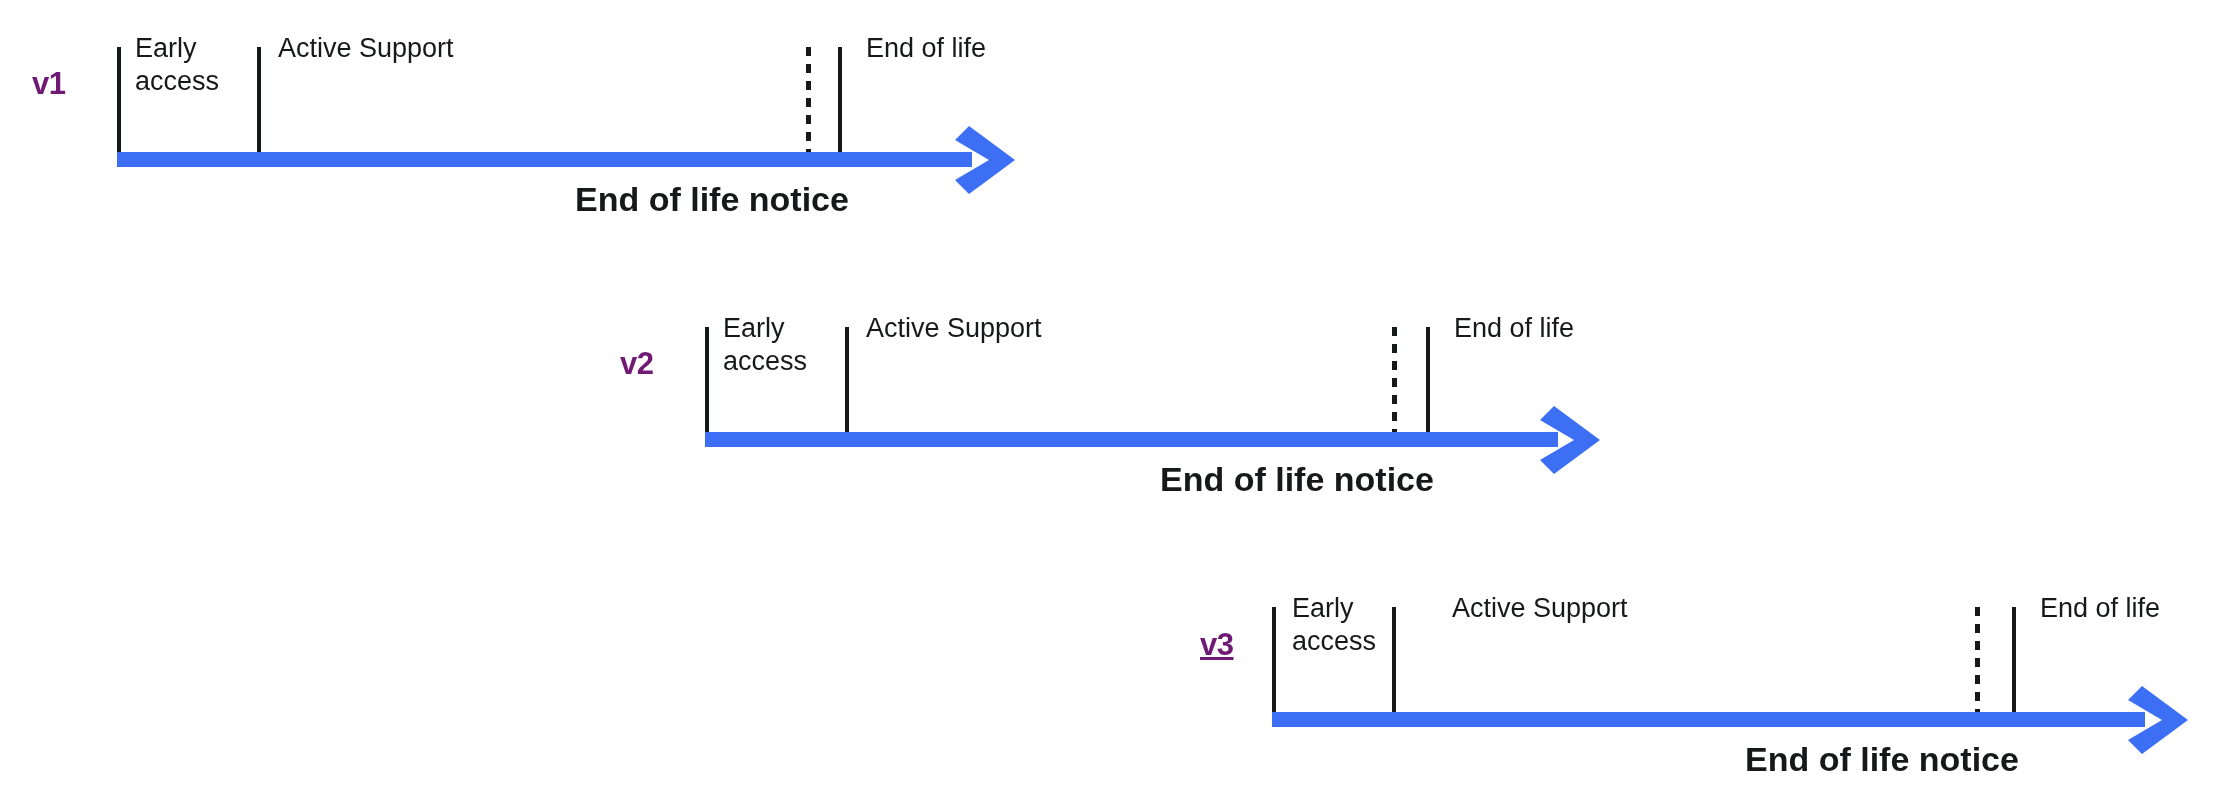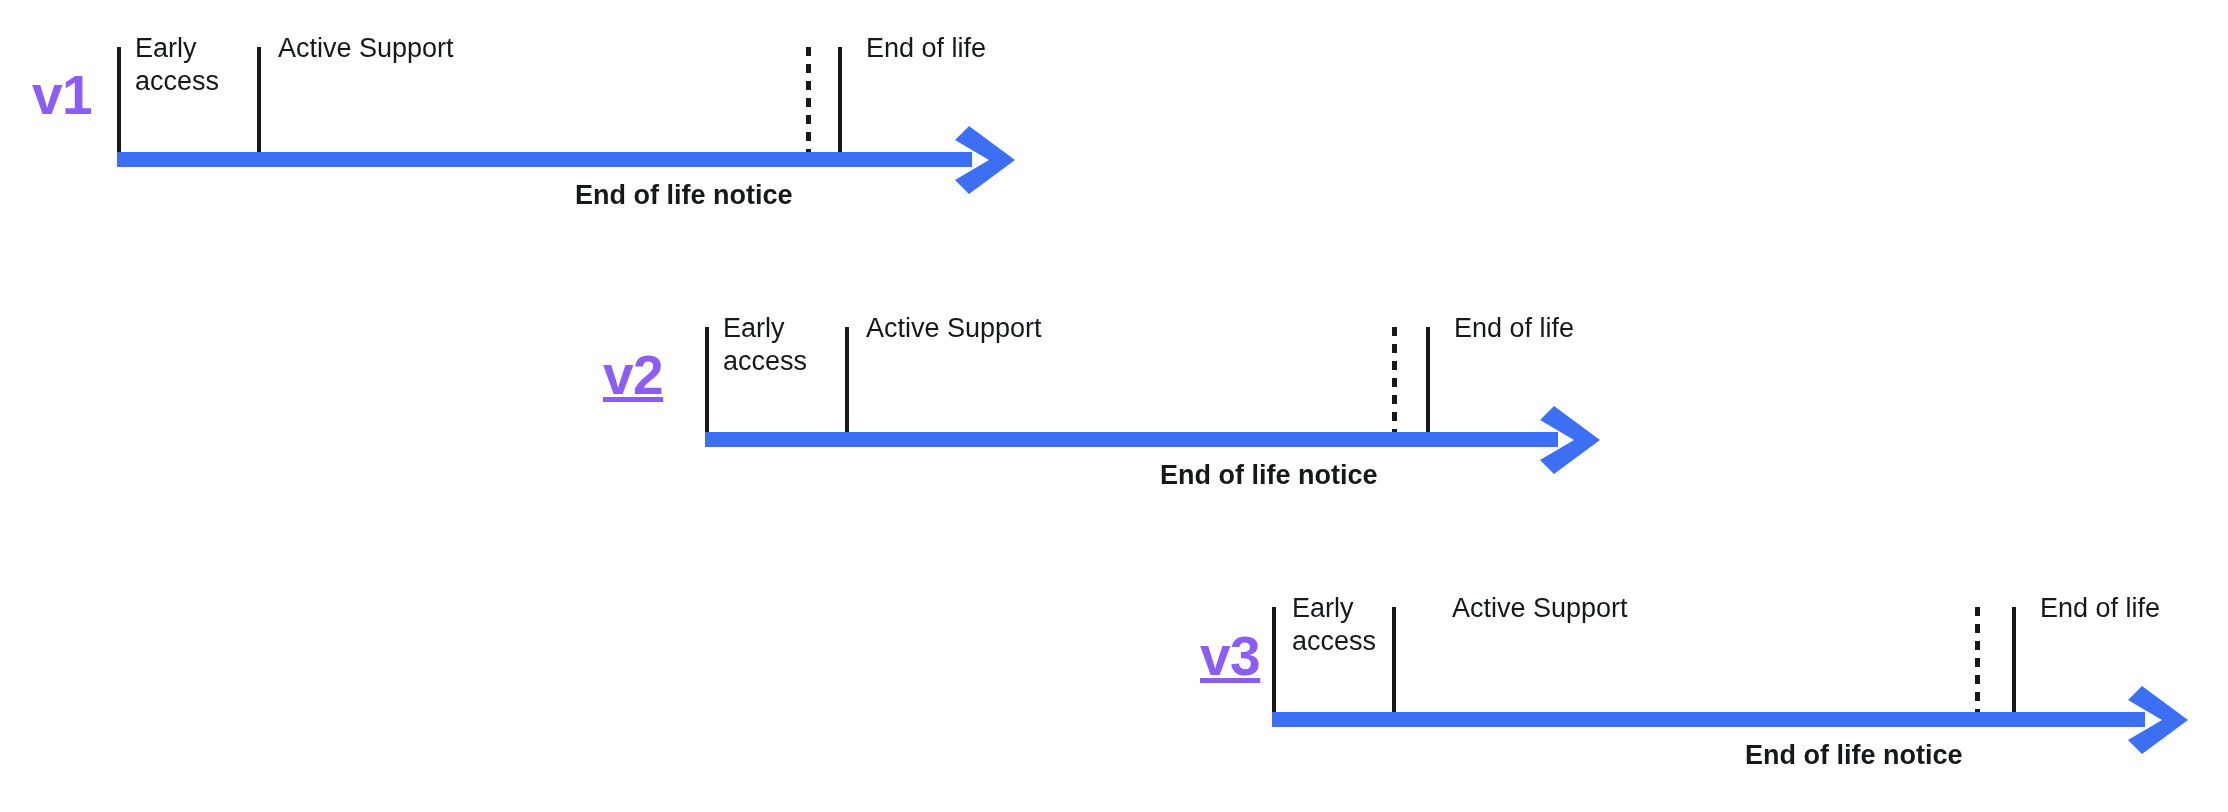--- a/index.html
+++ b/index.html
@@ -22,23 +22,23 @@
   .timeline-row {
     position: absolute;
     left: 0;
     top: 0;
     width: 2228px;
     height: 0;
   }
   
   .version-label {
     position: absolute;
-    font-size: 55px;
+    font-size: 31px;
     font-weight: bold;
-    color: #8b5cf6;
+    color: #701a75;
     letter-spacing: -0.5px;
     white-space: nowrap;
     line-height: 1;
   }
   
   .tick {
     position: absolute;
     width: 4px;
     background: #17181a;
   }
@@ -61,21 +61,21 @@
     position: absolute;
     font-size: 27px;
     font-weight: normal;
     color: #17181a;
     line-height: 33px;
     white-space: pre-line;
   }
   
   .notice-label {
     position: absolute;
-    font-size: 27px;
+    font-size: 34px;
     font-weight: bold;
     color: #17181a;
     line-height: 1;
     white-space: nowrap;
     text-align: center;
   }
   
   .bar-shaft {
     position: absolute;
     height: 15px;
@@ -120,21 +120,21 @@
       <svg width="70" height="68" viewBox="0 0 70 68" xmlns="http://www.w3.org/2000/svg">
         <path d="M 14 0 L 0 14 L 34 34 L 0 54 L 14 68 L 60 34 Z" fill="#3d6ff5"></path>
       </svg>
     </div>
 
     <div class="notice-label" style="left:575px; top:182px;">End of life notice</div>
   </div>
 
   <div class="timeline-row">
 
-    <div class="version-label" style="left:603px; top:348px;text-decoration:underline;">v2</div>
+    <div class="version-label" style="left:620px; top:348px;">v2</div>
 
     <div class="tick" style="left:705px; top:327px; height:105px;"></div>
 
     <div class="phase-label" style="left:723px; top:312px; width:120px;">Early
 access</div>
 
     <div class="tick" style="left:845px; top:327px; height:105px;"></div>
 
     <div class="phase-label" style="left:866px; top:312px;">Active Support</div>
 

